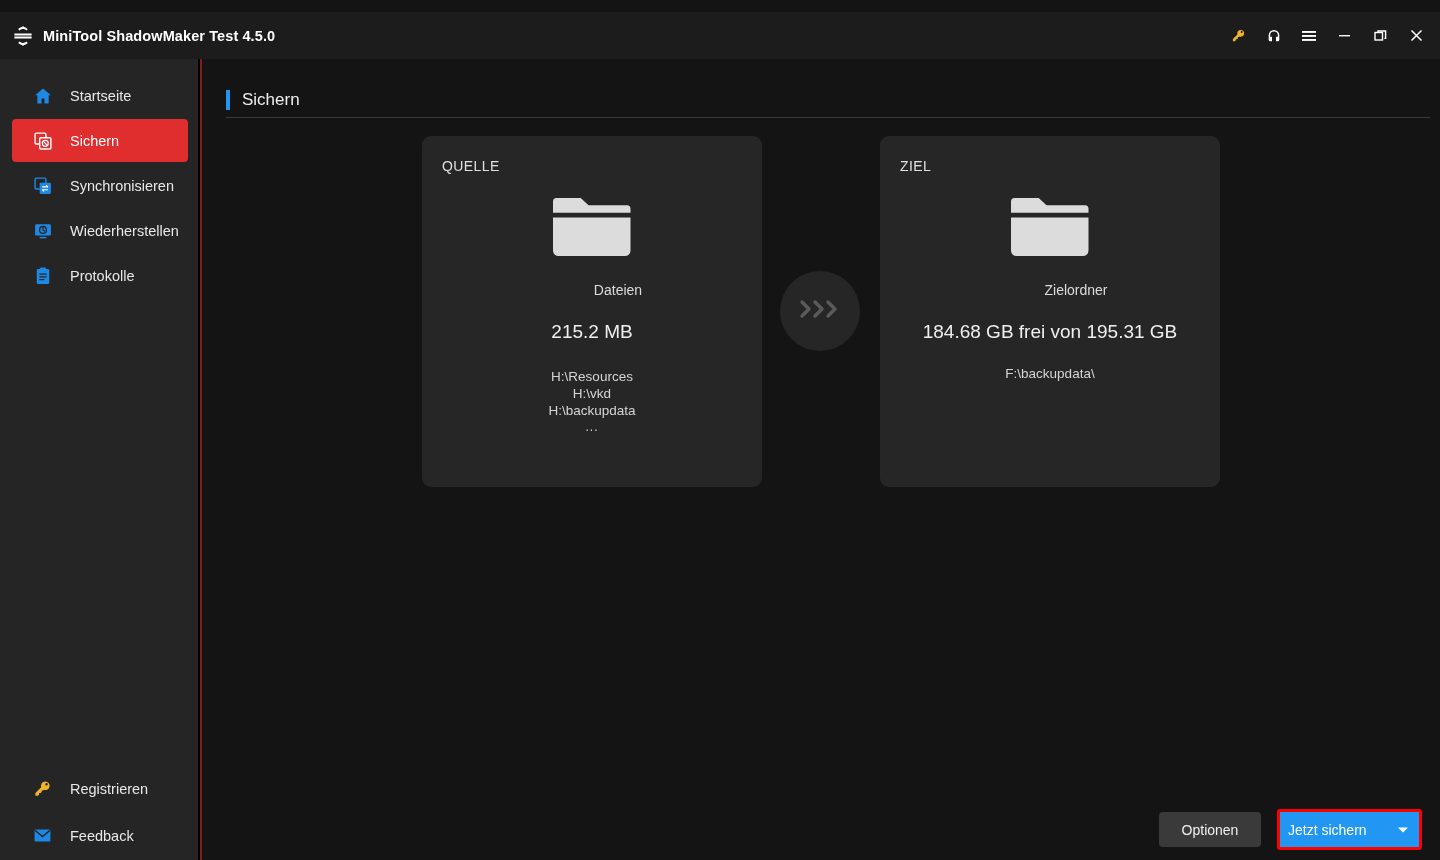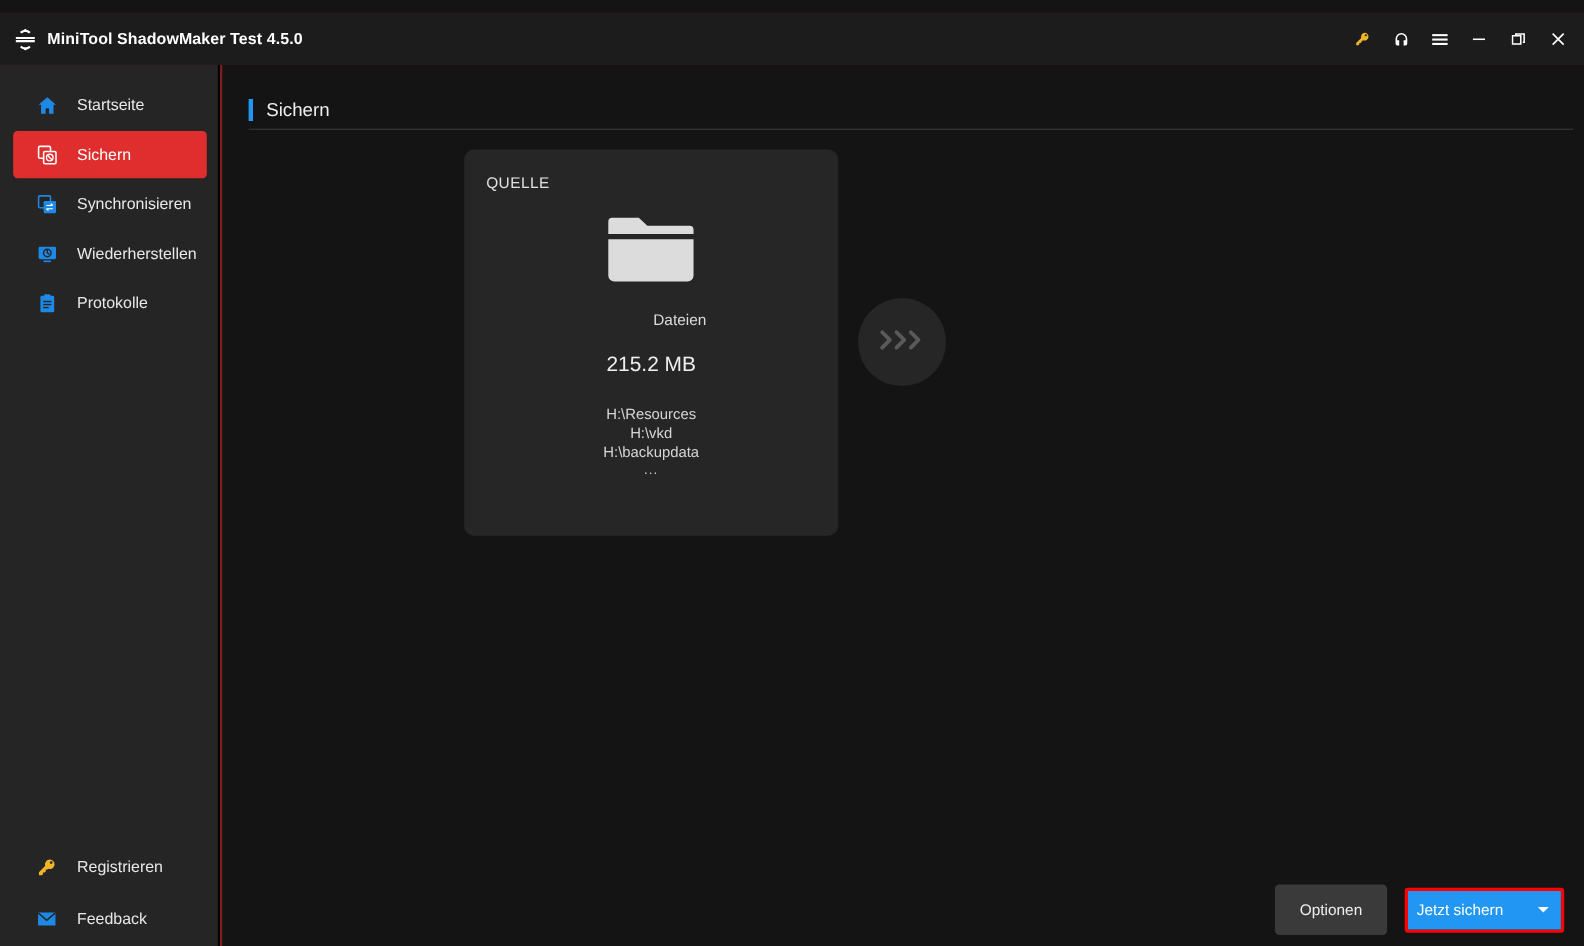--- a/index.html
+++ b/index.html
@@ -106,21 +106,21 @@
     background:#262626; display:flex; align-items:center;
     justify-content:center;
   }
 
   
   .btn-row {
     position:absolute; bottom:22px; right:18px;
     display:flex; align-items:center; gap:16px;
   }
   .btn-options {
-    width:102px; height:46px; border-radius:4px; background:#3a3a3a;
+    width:102px; height:35px; border-radius:4px; background:#3a3a3a;
     color:#f0f0f0; font-size:14px; border:none; cursor:pointer;
     font-family:"Liberation Sans", sans-serif;
   }
   .btn-backup-wrap {
     border:3px solid #ff0000; border-radius:3px;
     padding:0; display:flex;
   }
   .btn-backup {
     position:relative; width:139px; height:35px; background:#2196f3;
     display:flex; align-items:center; cursor:pointer;
@@ -303,20 +303,34 @@
     <div class="arrow-circle">
       <span>
         <svg width="44" height="20" viewBox="0 0 44 20">
           <path d="M4 3l7 7-7 7" fill="none" stroke="#5a5a5a" stroke-width="3.4" stroke-linecap="round" stroke-linejoin="round"></path>
           <path d="M17 3l7 7-7 7" fill="none" stroke="#5a5a5a" stroke-width="3.4" stroke-linecap="round" stroke-linejoin="round"></path>
           <path d="M30 3l7 7-7 7" fill="none" stroke="#5a5a5a" stroke-width="3.4" stroke-linecap="round" stroke-linejoin="round"></path>
         </svg>
       </span>
     </div>
 
+    <div class="card card-dst">
+      <div class="card-kicker">ZIEL</div>
+      <div class="folder">
+        <svg width="86" height="68" viewBox="0 0 86 68">
+          <path fill="#dcdcdc" d="M4 8.5A3.5 3.5 0 0 1 7.5 5h24.2l7.8 7.2H78a3.5 3.5 0 0 1 3.5 3.5v4.1H4z"></path>
+          <path fill="#dcdcdc" d="M4 24.5h77.5v33A5.5 5.5 0 0 1 76 63H9.5A5.5 5.5 0 0 1 4 57.5z"></path>
+        </svg>
+      </div>
+      <div class="card-type">Zielordner</div>
+      <div class="card-size">184.68 GB frei von 195.31 GB</div>
+      <div class="card-paths one">
+        <div>F:\backupdata\</div>
+      </div>
+    </div>
 
     <div class="btn-row">
       <button class="btn-options">Optionen</button>
       <div class="btn-backup-wrap">
         <div class="btn-backup">
           <span class="btn-backup-label">Jetzt sichern</span>
           <span class="btn-caret"></span>
         </div>
       </div>
     </div>

